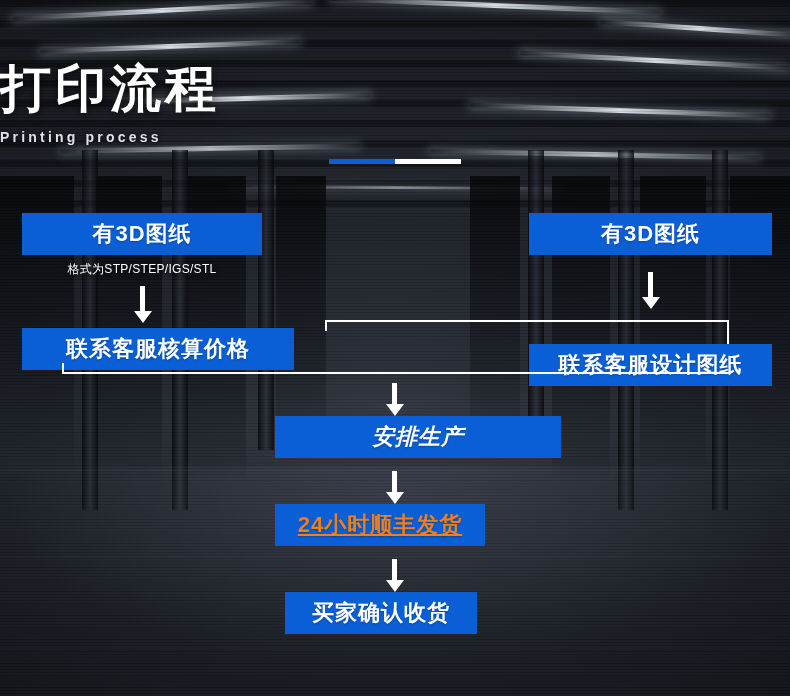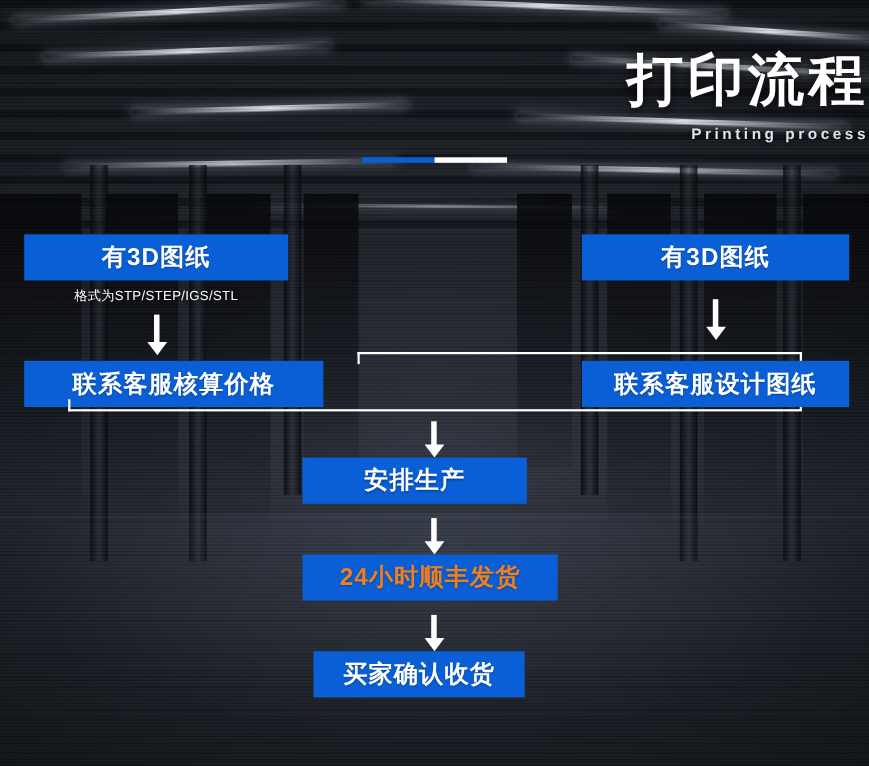--- a/index.html
+++ b/index.html
@@ -76,21 +76,21 @@
     left: 0; right: 0; bottom: 0; height: 230px;
     background: radial-gradient(ellipse 70% 100% at 50% 18%, rgba(96,106,126,0.22), rgba(0,0,0,0) 70%);
   }
   .scan {
     position: absolute; inset: 0;
     background: repeating-linear-gradient(to bottom, rgba(0,0,0,0.10) 0px, rgba(0,0,0,0.10) 1px, rgba(255,255,255,0.012) 1px, rgba(255,255,255,0.012) 3px);
     pointer-events: none;
   }
 
   
-  .header { position: absolute; left: 0; right: 0; top: 44px; text-align: right; }
+  .header { position: absolute; left: 0; right: 0; top: 60px; text-align: left; }
 
   .title {
     font-size: 51px;
     line-height: 58px;
     font-weight: bold;
     color: #ffffff;
     letter-spacing: 4px;
     text-shadow: 0 2px 10px rgba(0,0,0,.85);
   }
 
@@ -213,29 +213,29 @@
   <div class="arrow" style="left:140px; top:286px; height:26px;"></div>
   <div class="arrow" style="left:648px; top:272px; height:26px;"></div>
 
   <div class="hline" style="left:325px; top:320px; width:404px;"></div>
   <div class="vline" style="left:325px; top:320px; height:11px;"></div>
   <div class="vline" style="left:727px; top:320px; height:53px;"></div>
 
   <div class="box" style="left:22px; top:328px; width:272px;">联系客服核算价格</div>
 
 
-  <div class="box" style="left:529px; top:328px; width:243px;text-align:right;">联系客服设计图纸</div>
+  <div class="box" style="left:529px; top:344px; width:243px;text-align:right;">联系客服设计图纸</div>
 
   <div class="vline" style="left:62px; top:363px; height:11px;"></div>
   <div class="hline" style="left:62px; top:372px; width:667px;"></div>
   <div class="arrow" style="left:392px; top:383px; height:22px;"></div>
 
-  <div class="box" style="left:275px; top:416px; width:204px;">安排生产</div>
+  <div class="box" style="left:275px; top:416px; width:286px;font-style:italic;">安排生产</div>
 
   <div class="arrow" style="left:392px; top:471px; height:22px;"></div>
 
-  <div class="box accent" style="left:275px; top:504px; width:232px;">24小时顺丰发货</div>
+  <div class="box accent" style="left:275px; top:504px; width:210px;text-decoration:underline;">24小时顺丰发货</div>
 
   <div class="arrow" style="left:392px; top:559px; height:22px;"></div>
 
   <div class="box" style="left:285px; top:592px; width:192px;">买家确认收货</div>
 
 </div>
 
 </body></html>

